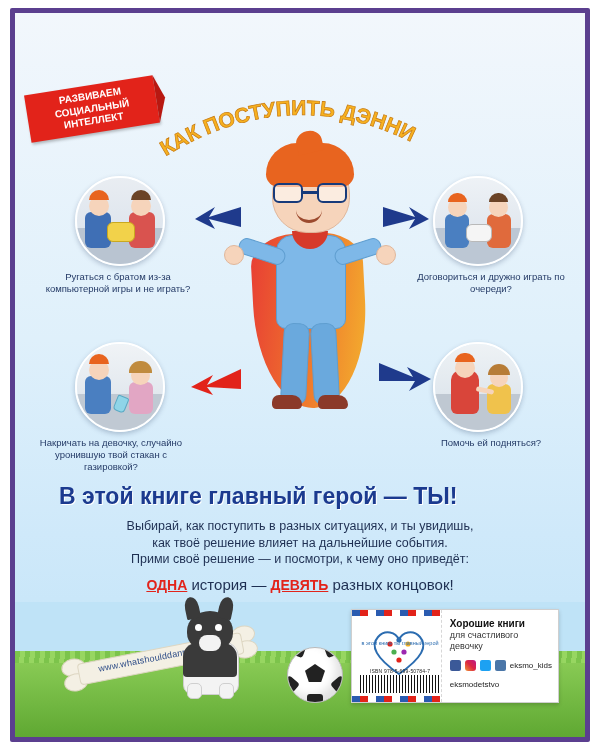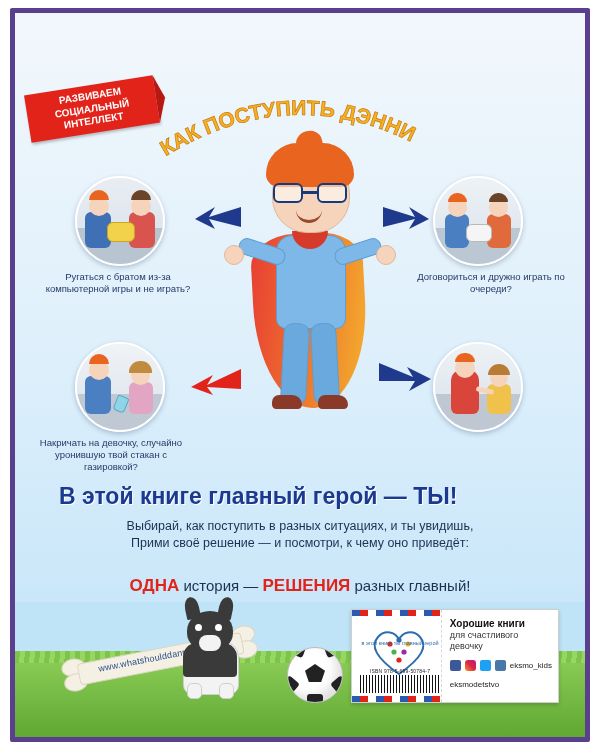--- a/index.html
+++ b/index.html
@@ -316,21 +316,22 @@
   .highlight-line {
     position: absolute;
     left: 0; top: 563px; width: 100%;
     text-align: center;
     font-size: 15px;
     color: #1e2f52;
   }
   .num {
     color: #e2231a;
     font-weight: bold;
-    font-size: 17px;
+    font-size: 14px;
+    text-decoration: underline;
   }
 
   
   .grass {
     position: absolute;
     left: 0; bottom: 0; width: 100%; height: 135px;
     background: linear-gradient(#bfe3f7 0%, #bfe3f7 36%, #8fd05a 36%, #5fa832 100%);
   }
   .grass:before {
     content: "";
@@ -665,20 +666,21 @@
           <div class="floor" style="background:#bfc8d2;"></div>
           <div class="fig" style="left:16px;top:26px;width:28px;height:44px;background:#d9453a;border-radius:10px 10px 6px 6px;"></div>
           <div class="head-s" style="left:20px;top:14px;width:20px;height:20px;background:#f6d4bb;"></div>
           <div class="fig" style="left:20px;top:9px;width:20px;height:9px;background:#e8641f;border-radius:9px 9px 0 0;"></div>
           <div class="fig" style="right:10px;top:40px;width:24px;height:30px;background:#f0c24c;"></div>
           <div class="head-s" style="right:13px;top:25px;width:18px;height:18px;background:#f6d4bb;"></div>
           <div class="fig" style="right:11px;top:20px;width:22px;height:11px;background:#b77c36;border-radius:11px 11px 0 0;"></div>
           <div class="fig" style="left:41px;top:44px;width:18px;height:5px;background:#f6d4bb;border-radius:3px;transform:rotate(12deg);"></div>
         </div>
       </div>
+      <div class="caption cap-br">Помочь ей подняться?</div>
 
       <div class="arrow" style="left:178px;top:188px;">
         <svg width="52" height="34" viewBox="0 0 52 34">
           <path d="M48 6 L16 16 L22 6 L2 18 L22 28 L16 18 L48 26 Z" fill="#1f3a8c"></path>
         </svg>
       </div>
       <div class="arrow" style="left:364px;top:188px;">
         <svg width="52" height="34" viewBox="0 0 52 34">
           <path d="M4 6 L36 16 L30 6 L50 18 L30 28 L36 18 L4 26 Z" fill="#1f3a8c"></path>
         </svg>
@@ -690,27 +692,28 @@
       </div>
       <div class="arrow" style="left:362px;top:344px;">
         <svg width="58" height="40" viewBox="0 0 58 40">
           <path d="M2 6 L36 20 L30 10 L54 22 L32 34 L38 24 L2 24 Z" fill="#1f3a8c"></path>
         </svg>
       </div>
 
       <div class="headline">В этой книге главный герой — ТЫ!</div>
       <div class="para">
         <div>Выбирай, как поступить в разных ситуациях, и ты увидишь,</div>
+        <div>как твоё решение влияет на дальнейшие события.</div>
         <div>Прими своё решение — и посмотри, к чему оно приведёт:</div>
       </div>
       <div class="highlight-line">
         <span class="num">ОДНА</span>
         <span>история —</span>
-        <span class="num">РЕШЕНИЯ</span>
-        <span>разных главный!</span>
+        <span class="num">ДЕВЯТЬ</span>
+        <span>разных концовок!</span>
       </div>
 
       <div class="grass">
         <div class="bone">
           <div class="knob k1"></div>
           <div class="knob k2"></div>
           <div class="knob k3"></div>
           <div class="knob k4"></div>
           <div class="bar"></div>
           <div class="url">www.whatshoulddannydo.com</div>

